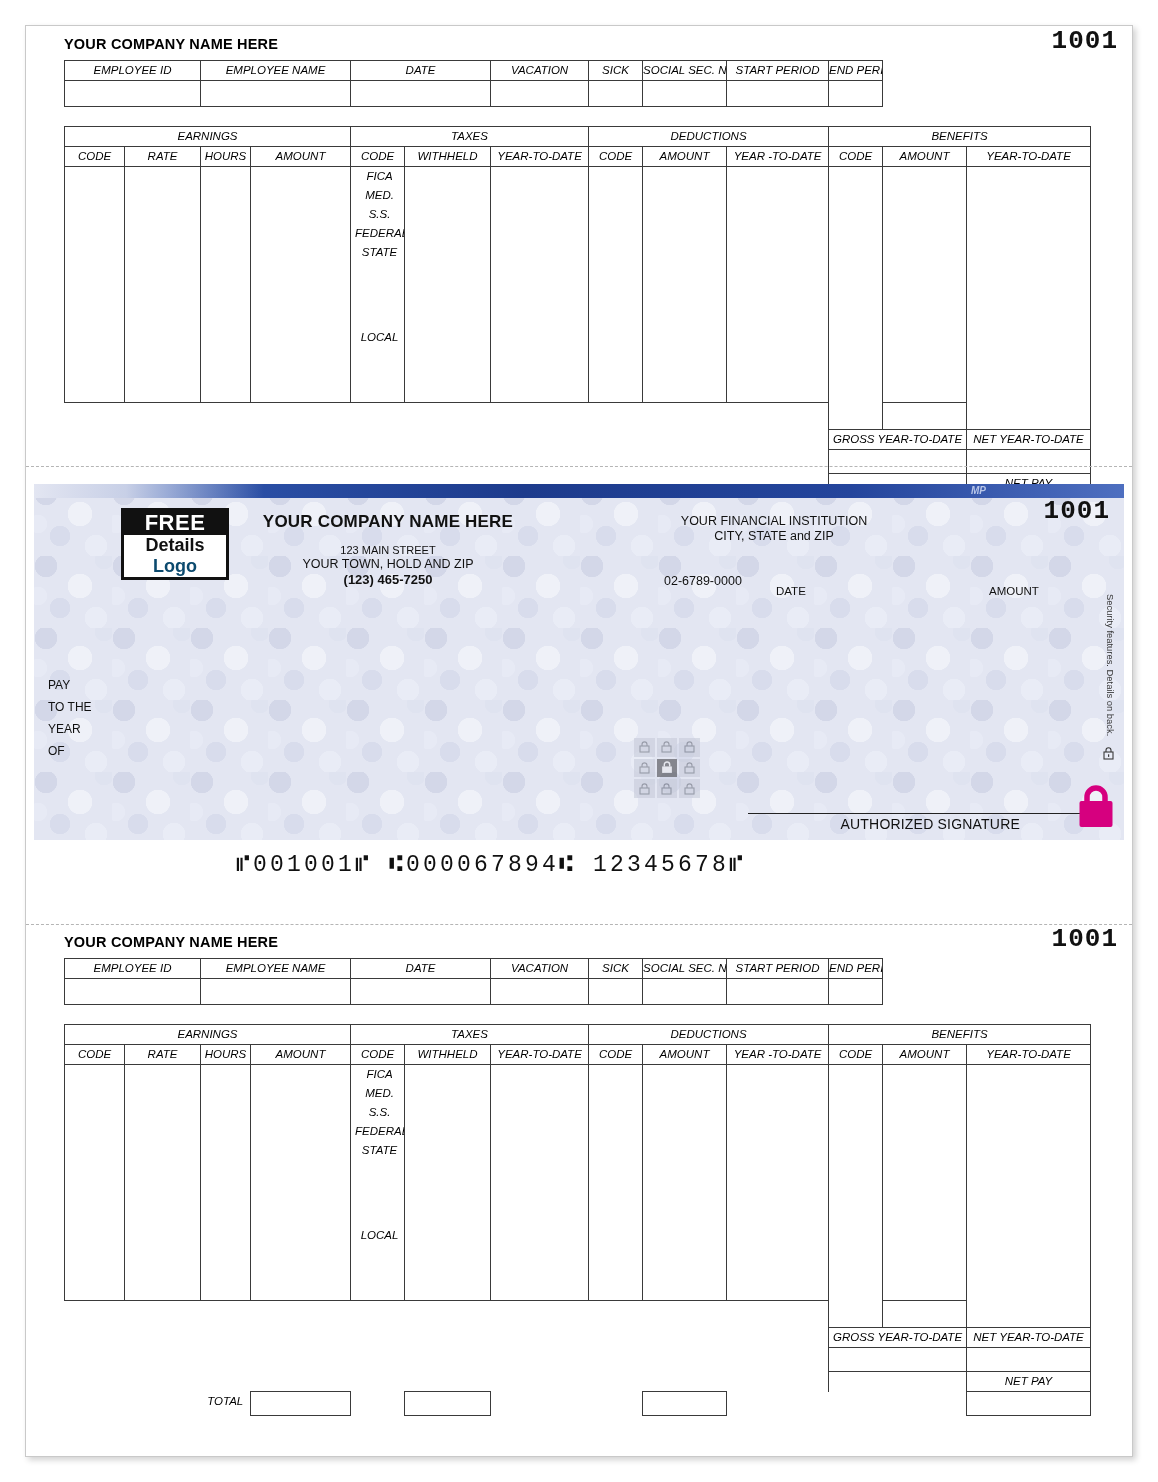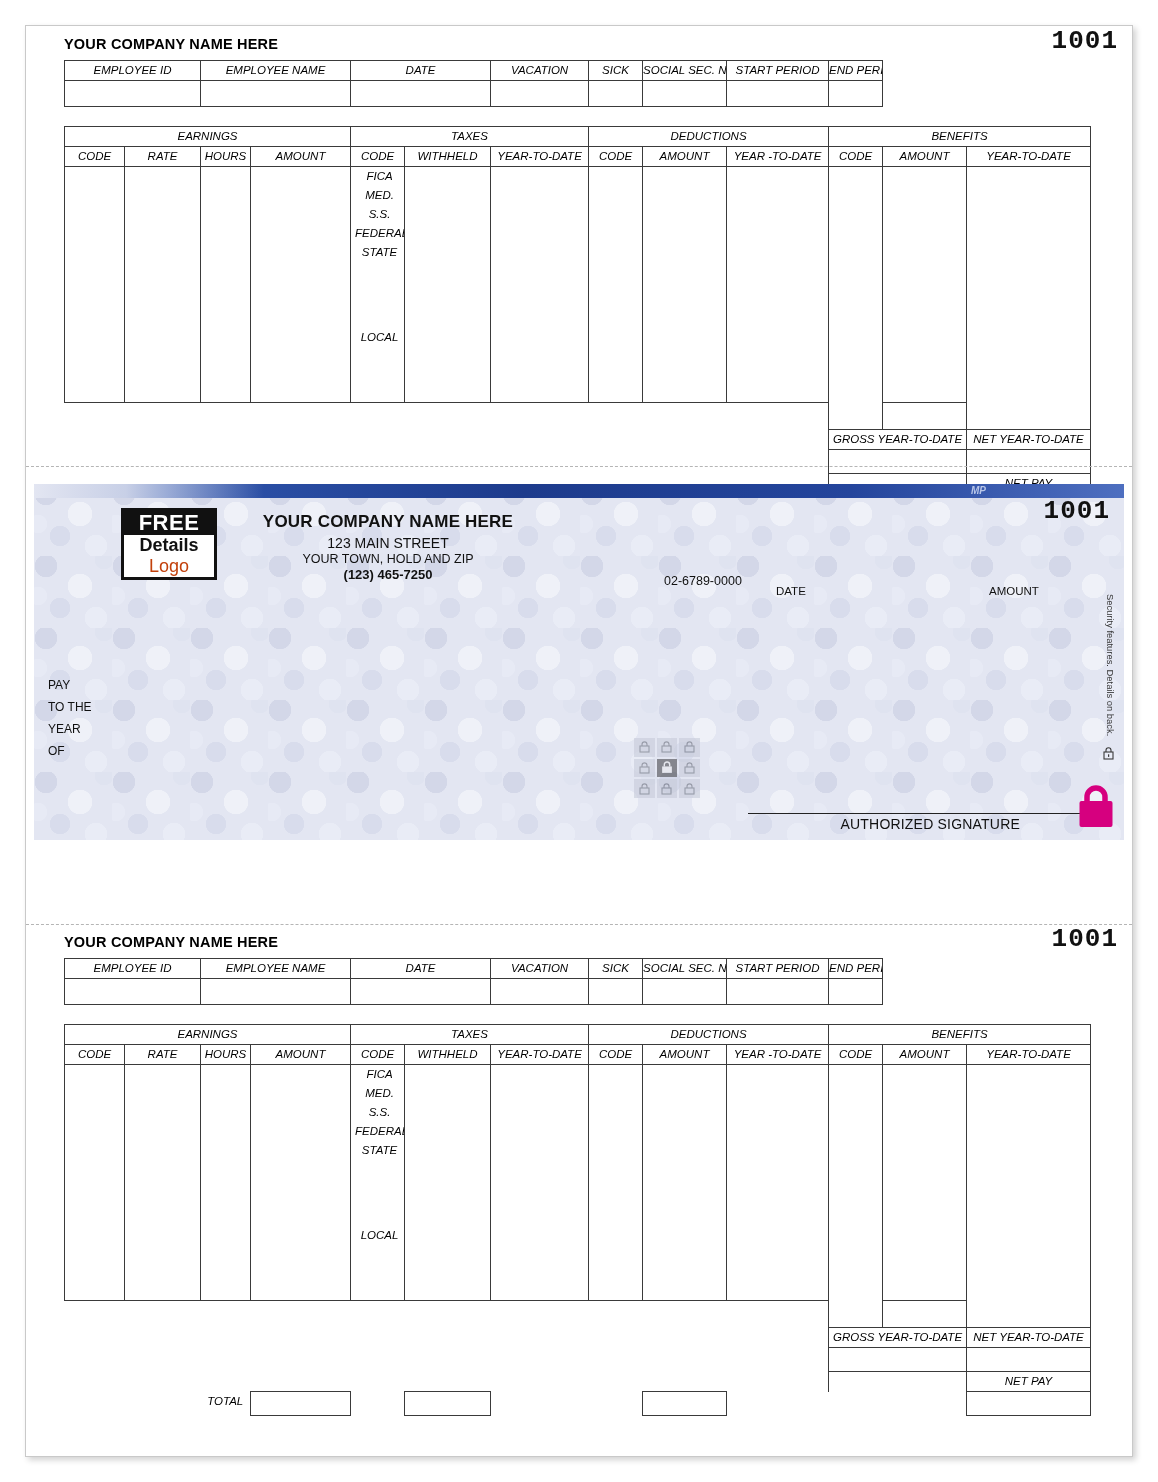--- a/index.html
+++ b/index.html
@@ -112,40 +112,40 @@
   }
 
   .chk-num-check {
     position: absolute; right: 14px; top: 12px;
     font-family: "Liberation Mono", monospace;
     font-size: 26px; font-weight: bold; letter-spacing: 1px; color:#111;
   }
 
   .logo-box {
     position: absolute; left: 87px; top: 24px;
-    width: 96px; height: 72px;
+    width: 108px; height: 72px;
     border: 3px solid #111;
     background: #fff;
     text-align: center;
   }
   .logo-free {
     background: #111; color: #fff;
     font-size: 22px; font-weight: bold; line-height: 24px;
     letter-spacing: .5px;
     font-family: "Liberation Sans", sans-serif;
   }
   .logo-std { font-size: 18px; font-weight: bold; line-height: 21px; color: #111; }
-  .logo-logo { font-size: 18px; font-weight: normal; line-height: 21px; color: #c2410c; }
+  .logo-logo { font-size: 18px; font-weight: bold; line-height: 21px; color: #0c4a6e; }
 
   .payer {
     position: absolute; left: 196px; top: 28px;
     text-align: center; width: 316px; color: #111;
   }
   .payer .l1 { font-size: 17px; font-weight: bold; letter-spacing:.2px; }
-  .payer .l2 { font-size: 14px; margin-top: 3px; }
+  .payer .l2 { font-size: 11px; margin-top: 12px; }
   .payer .l3 { font-size: 12.5px; margin-top: 1px; }
   .payer .l4 { font-size: 13px; font-weight: bold; margin-top: 1px; }
 
   .bank {
     position: absolute; left: 575px; top: 30px; width: 330px;
     text-align: center; color: #111; font-size: 12.5px; line-height: 15px;
   }
   .fraction {
     position: absolute; left: 630px; top: 90px;
     font-size: 12.5px; color: #111;
@@ -363,20 +363,24 @@
         <div class="logo-logo">Logo</div>
       </div>
 
       <div class="payer">
         <div class="l1">YOUR COMPANY NAME HERE</div>
         <div class="l2">123 MAIN STREET</div>
         <div class="l3">YOUR TOWN, HOLD AND ZIP</div>
         <div class="l4">(123) 465-7250</div>
       </div>
 
+      <div class="bank">
+        <div>YOUR FINANCIAL INSTITUTION</div>
+        <div>CITY, STATE and ZIP</div>
+      </div>
 
       <div class="fraction">02-6789-0000</div>
       <div class="lbl-date">DATE</div>
       <div class="lbl-amount">AMOUNT</div>
 
       <div class="payto">
         <div>PAY</div>
         <div>TO THE</div>
         <div>YEAR</div>
         <div>OF</div>
@@ -454,20 +458,21 @@
 
       <span class="big-lock">
         <svg width="36" height="44" viewBox="0 0 36 44">
             <path d="M9 18V13a9 9 0 0118 0v5" fill="none" stroke="#d6007f" stroke-width="5.5"></path>
             <rect x="1.5" y="17" width="33" height="26" rx="2" fill="#d6007f"></rect>
           </svg>
       </span>
 
     </div>
 
+    <div class="micr" id="micr-line" style="top: 386px; padding-left: 210px;">⑈001001⑈  ⑆000067894⑆   12345678⑈</div>
     <div class="perf" id="perf-bottom" style="top: 458px;"></div>
   </div>
 
   <div class="stub" id="stub-bottom" style="top:898px;">
     <div class="stub-head">
       <div class="co-name">YOUR COMPANY NAME HERE</div>
       <div class="chk-num-stub">1001</div>
     </div>
     <div class="stub-body">
         <table class="grid" style="margin-left:38px;width:1026px;">

